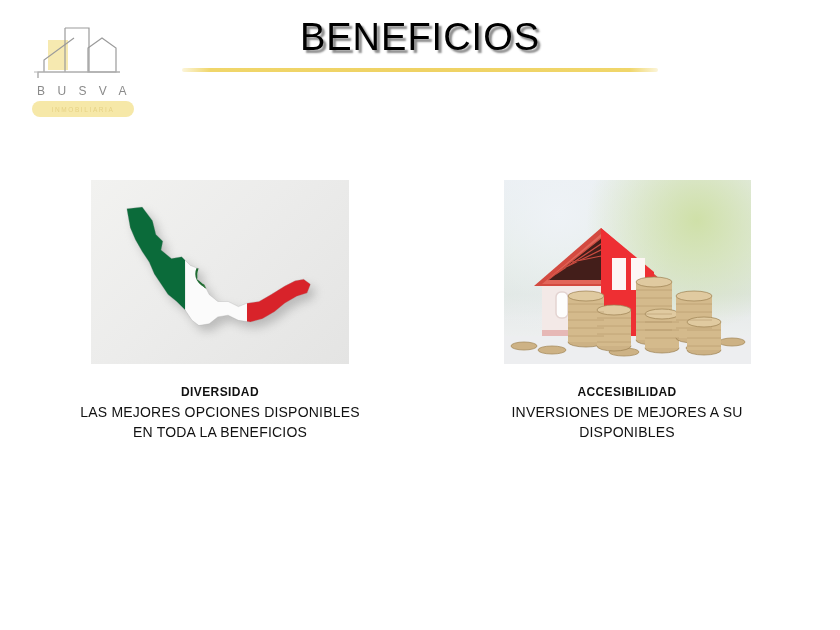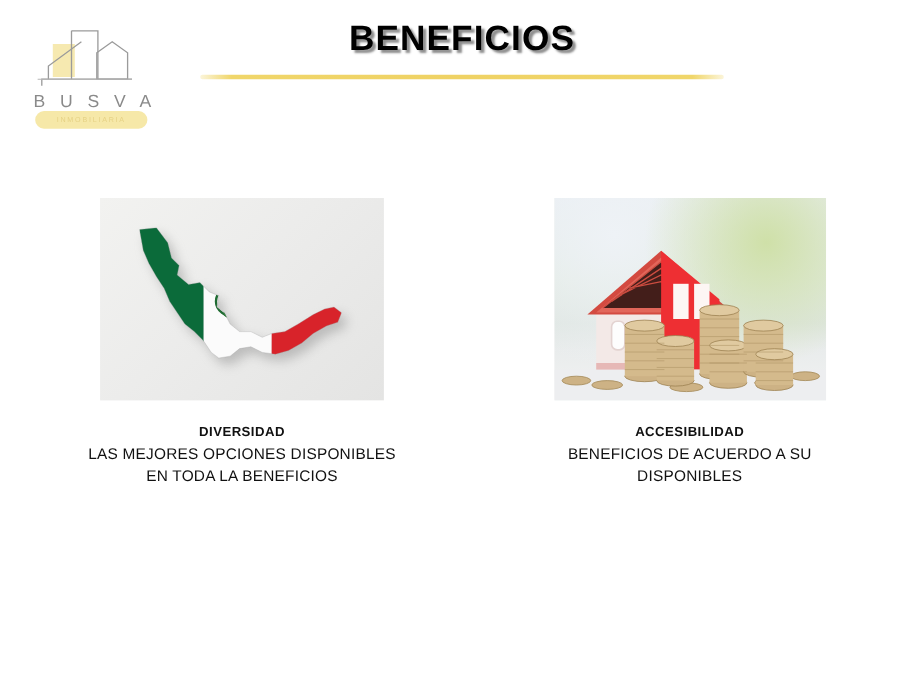--- a/index.html
+++ b/index.html
@@ -35,22 +35,22 @@
     left: 12px;
     top: 2px;
     width: 86px;
     height: 62px;
   }
   .logo-wordmark {
     position: absolute;
     left: 0;
     top: 62px;
     width: 120px;
-    text-align: right;
-    font-size: 16px;
+    text-align: center;
+    font-size: 12px;
     letter-spacing: 4.5px;
     color: #8a8a8a;
     font-weight: 400;
     text-indent: 4px;
   }
   .logo-tagline-wrap {
     position: absolute;
     left: 10px;
     top: 79px;
     width: 102px;
@@ -69,22 +69,22 @@
     white-space: nowrap;
   }
 
   
   .title {
     position: absolute;
     left: 0;
     top: 16px;
     width: 840px;
     text-align: center;
-    font-size: 32px;
-    font-weight: bold;
+    font-size: 38px;
+    font-weight: normal;
     letter-spacing: 1px;
     color: #000000;
     text-shadow: 3px 3px 2px rgba(0,0,0,0.45);
   }
   .title-rule {
     position: absolute;
     left: 182px;
     top: 68px;
     width: 476px;
     height: 4px;
@@ -316,19 +316,19 @@
           <path d="M141 142 H175 M141 150 H175 M141 158 H175"></path>
           <path d="M172 124 H208 M172 132 H208 M172 140 H208 M172 148 H208"></path>
           <path d="M183 150 H217 M183 158 H217 M183 166 H217"></path>
         </g>
       </svg>
     </div>
 
     <div class="caption">
       <div class="caption-title">ACCESIBILIDAD</div>
       <div class="caption-body">
-        <span class="ln">BENEFICIOS DE ACUERDO A SU</span>
+        <span class="ln">INVERSIONES DE MEJORES A SU</span>
         <span class="ln">DISPONIBLES</span>
       </div>
     </div>
   </div>
 
 </div>
 
 </body></html>

